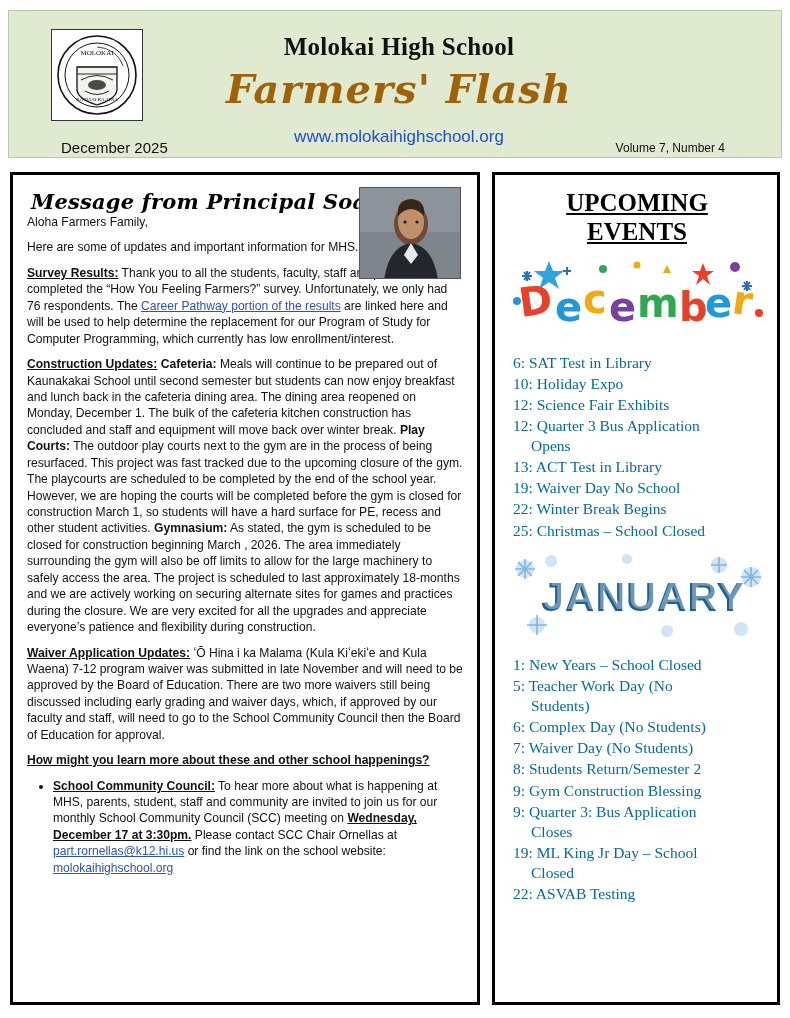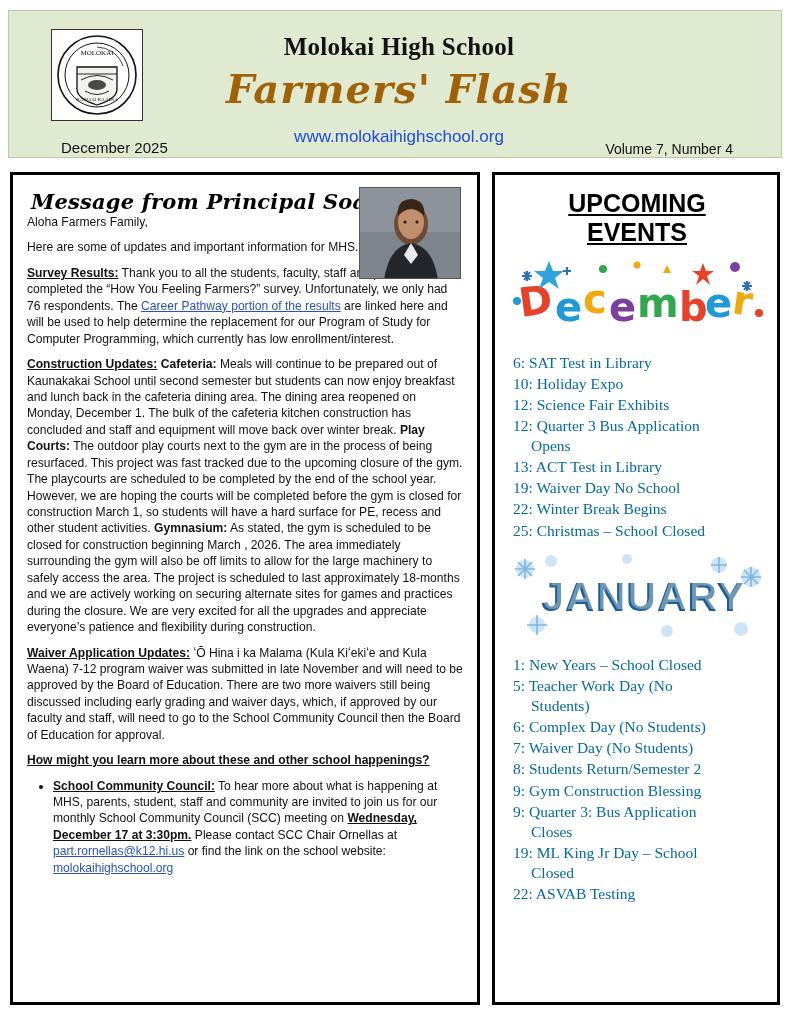--- a/index.html
+++ b/index.html
@@ -66,23 +66,23 @@
   }
   .issue-date {
     position: absolute;
     left: 52px; top: 128px;
     font-family: "Liberation Sans", sans-serif;
     font-size: 15px;
     color: #111;
   }
   .volume {
     position: absolute;
-    right: 48px; top: 130px;
-    font-family: "Liberation Sans", sans-serif;
-    font-size: 14px;
+    right: 56px; top: 130px;
+    font-family: "Liberation Sans", sans-serif;
+    font-size: 12px;
     color: #111;
   }
 
   
   .left-col {
     position: absolute;
     left: 10px; top: 172px;
     width: 470px; height: 833px;
     border: 3px solid #000;
     background: #fff;
@@ -131,21 +131,21 @@
     position: absolute;
     left: 492px; top: 172px;
     width: 288px; height: 833px;
     border: 3px solid #000;
     background: #fff;
     padding: 14px 10px 8px 12px;
     overflow: hidden;
   }
   .events-title {
     text-align: center;
-    font-family: Liberation Sans, sans-serif;
+    font-family: Liberation Serif, serif;
     font-weight: bold;
     font-size: 25px;
     text-decoration: underline;
     line-height: 1.15;
     color: #000;
     margin-bottom: 4px;
   }
   .art-december {
     height: 96px;
     margin: 4px 0 6px 0;

